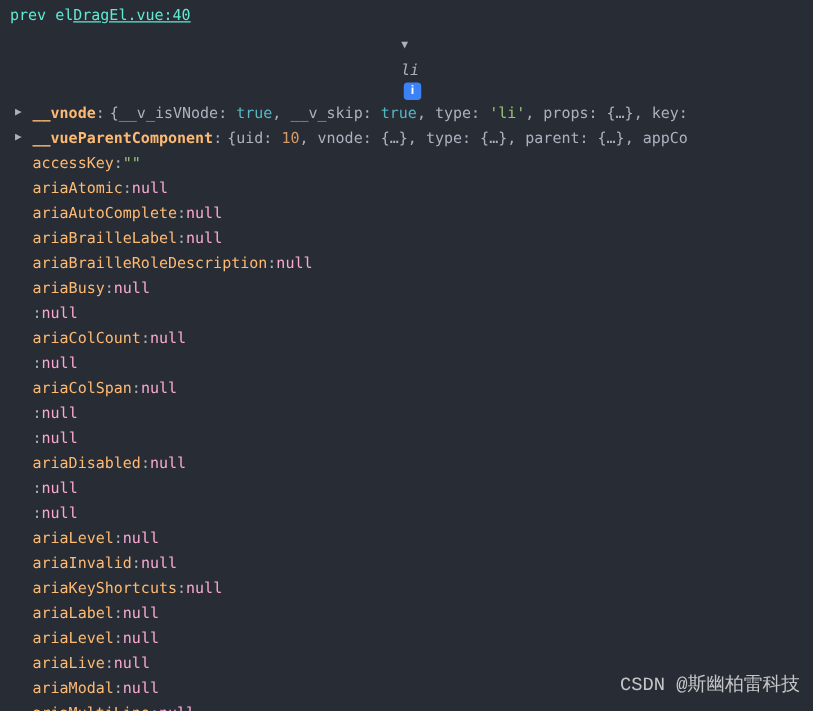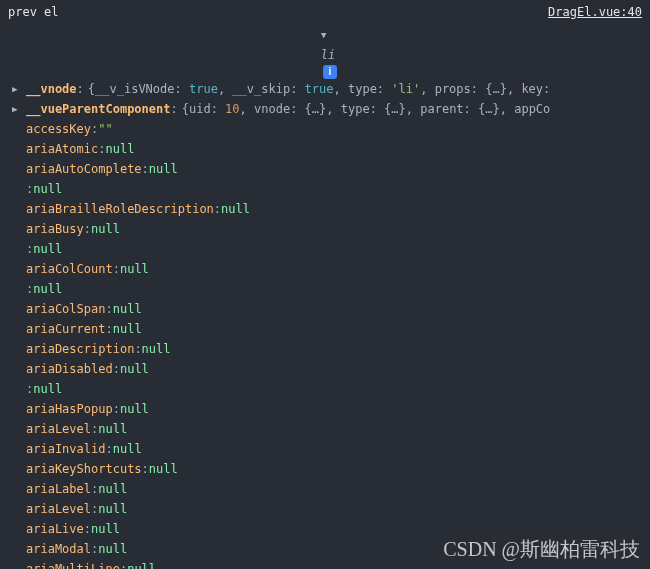--- a/index.html
+++ b/index.html
@@ -13,23 +13,22 @@
       font-family: Menlo, Monaco, Consolas, monospace;
       font-size: 12px;
       line-height: 20px;
       width: 650px;
       height: 569px;
       overflow: hidden;
       position: relative;
     }
     .log-header {
       display: flex;
-      justify-content: space-between;
       padding: 2px 8px;
-      color: #e5e5e5;
+      color: #5eead4;
     }
     .source-link {
       text-decoration: underline;
       cursor: pointer;
     }
     .obj-row {
       display: flex;
       align-items: center;
       padding-left: 4px;
       flex-direction: column;
@@ -87,21 +86,21 @@
     .key {
       color: #fdba74;
     }
     .key.bold {
       font-weight: bold;
     }
     .colon {
       color: #abb2bf;
     }
     .null {
-      color: #86efac;
+      color: #f9a8d4;
     }
     .true {
       color: #56b6c2;
     }
     .string {
       color: #98c379;
     }
     .number {
       color: #d19a66;
     }
@@ -116,22 +115,22 @@
       color: #abb2bf;
     }
     .str-empty {
       color: #98c379;
     }
     .watermark {
       position: absolute;
       right: 10px;
       bottom: 10px;
       color: rgba(230,230,230,0.83);
-      font-family: Liberation Serif, serif;
-      font-size: 20px;
+      font-family: Liberation Mono, monospace;
+      font-size: 15px;
       pointer-events: none;
     }
   </style>
 </head>
 <body>
 
 <div class="log-header">
   <span>prev el</span>
   <span class="source-link">DragEl.vue:40</span>
 </div>
@@ -172,20 +171,21 @@
         <span class="key">ariaAtomic</span>
         <span class="colon">: </span>
         <span class="null">null</span>
       </div>
       <div class="prop-row">
         <span class="key">ariaAutoComplete</span>
         <span class="colon">: </span>
         <span class="null">null</span>
       </div>
       <div class="prop-row">
+        <span class="key">ariaBrailleLabel</span>
         <span class="colon">: </span>
         <span class="null">null</span>
       </div>
       <div class="prop-row">
         <span class="key">ariaBrailleRoleDescription</span>
         <span class="colon">: </span>
         <span class="null">null</span>
       </div>
       <div class="prop-row">
         <span class="key">ariaBusy</span>
@@ -204,40 +204,37 @@
       <div class="prop-row">
         <span class="colon">: </span>
         <span class="null">null</span>
       </div>
       <div class="prop-row">
         <span class="key">ariaColSpan</span>
         <span class="colon">: </span>
         <span class="null">null</span>
       </div>
       <div class="prop-row">
-        <span class="key">ariaCurrent</span>
-        <span class="colon">: </span>
-        <span class="null">null</span>
-      </div>
-      <div class="prop-row">
-        <span class="key">ariaDescription</span>
+        <span class="colon">: </span>
+        <span class="null">null</span>
+      </div>
+      <div class="prop-row">
         <span class="colon">: </span>
         <span class="null">null</span>
       </div>
       <div class="prop-row">
         <span class="key">ariaDisabled</span>
         <span class="colon">: </span>
         <span class="null">null</span>
       </div>
       <div class="prop-row">
         <span class="colon">: </span>
         <span class="null">null</span>
       </div>
       <div class="prop-row">
-        <span class="key">ariaHasPopup</span>
         <span class="colon">: </span>
         <span class="null">null</span>
       </div>
       <div class="prop-row">
         <span class="key">ariaLevel</span>
         <span class="colon">: </span>
         <span class="null">null</span>
       </div>
       <div class="prop-row">
         <span class="key">ariaInvalid</span>

